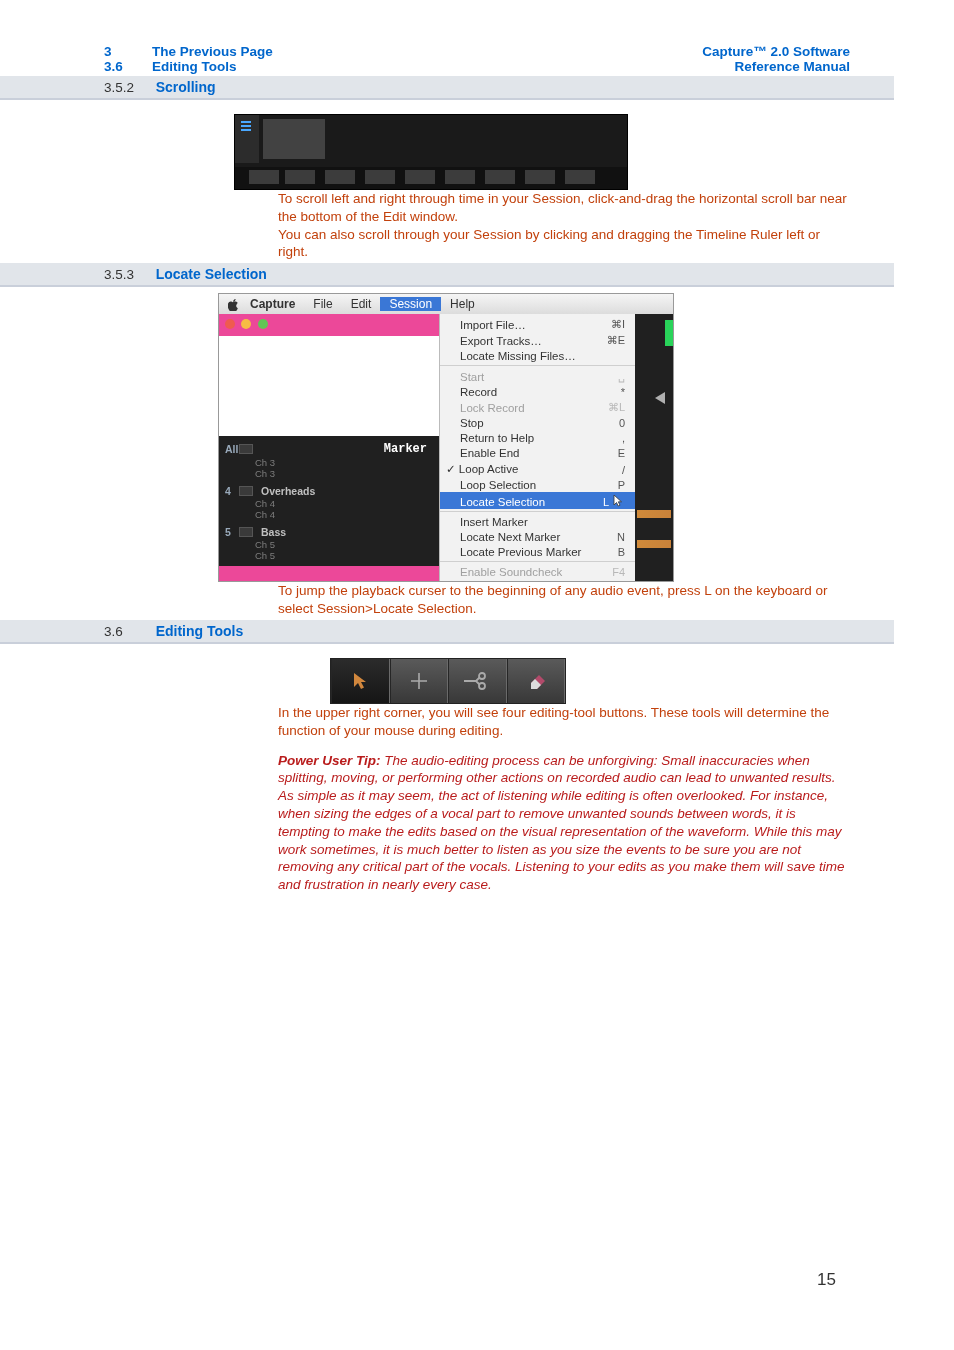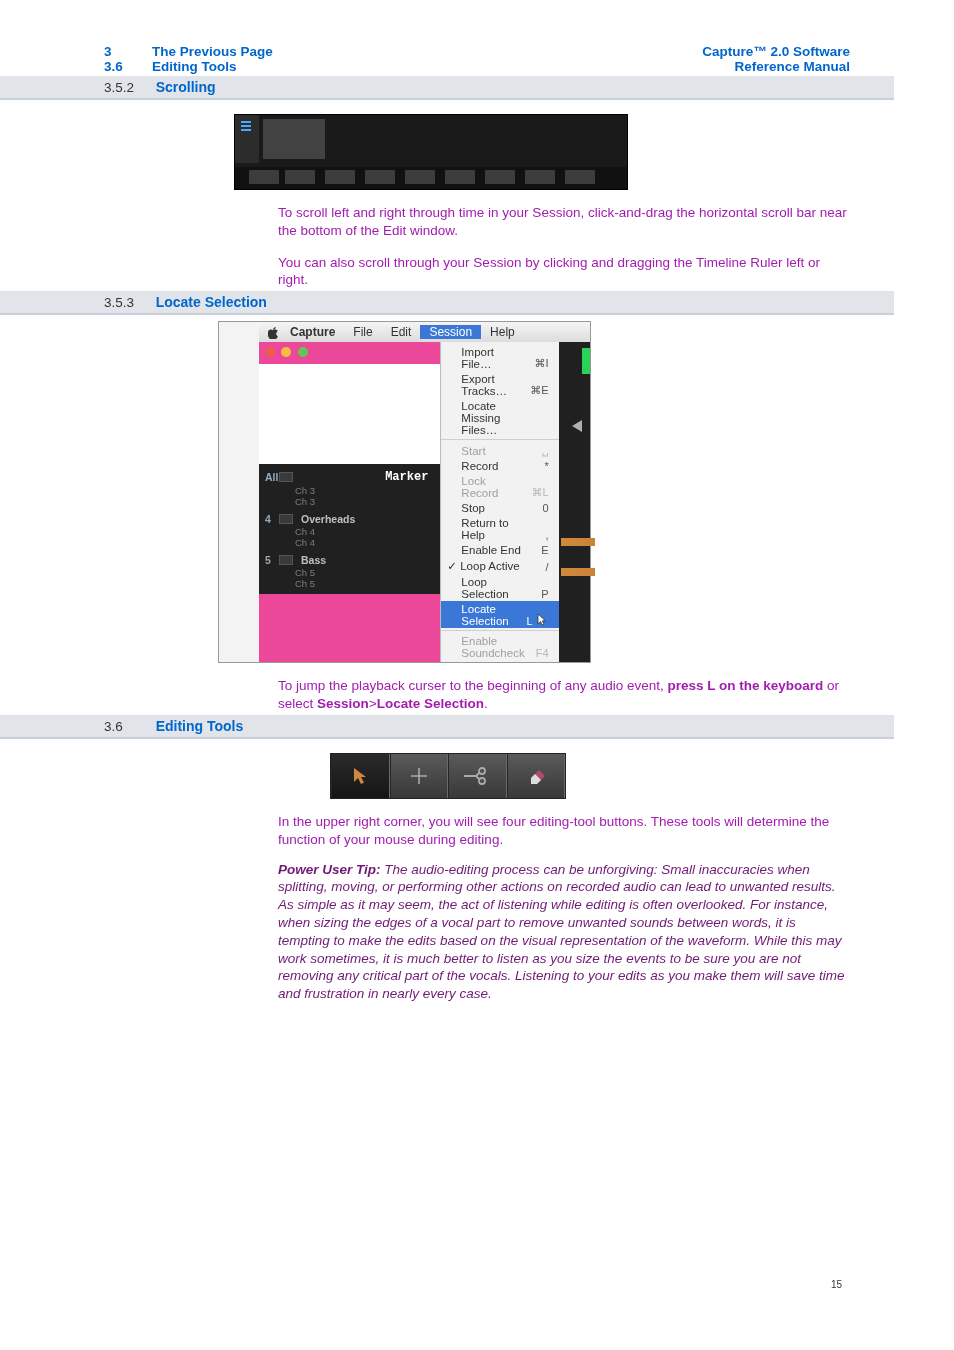--- a/index.html
+++ b/index.html
@@ -34,41 +34,40 @@
     margin-top: 2px;
     margin-right: 60px;
     margin-left: 0;
   }
   .section-header .num { display: inline-block; width: 48px; color: #333; font-size: 13.5px; }
   .section-header .title { color: #0066cc; font-weight: bold; font-size: 14px; }
 
   .body-block {
     margin-left: 278px;
     margin-right: 104px;
-    margin-top: 14px;
     font-size: 13.5px;
     line-height: 1.32;
-    color: #a21caf;
+    color: #c2410c;
   }
 
   
   .scroll-shot {
     width: 394px; height: 76px; margin: 14px auto 0 234px;
     background: #1a1a1a; border: 1px solid #000;
     position: relative;
   }
   .scroll-shot .topbar { position:absolute; top:0; left:0; width:24px; height:48px; background:#2c2c2c; }
   .scroll-shot .hamb { position:absolute; top:6px; left:6px; width:10px; height:10px; }
   .scroll-shot .hamb div { width:10px; height:2px; background:#4aa8ff; margin-bottom:2px; }
   .scroll-shot .lightarea { position:absolute; top:4px; left:28px; width:62px; height:40px; background:#424242; }
   .scroll-shot .track { position:absolute; top:52px; left:0; width:100%; height:22px; background:#111; }
   .scroll-shot .seg { position:absolute; top:55px; height:14px; background:#3c3c3c; }
 
   
-  .menu-shot { width: 373px; margin:6px 0 0 218px; border:1px solid #999; font-size:12px; background:#f3f3f3;padding-left:40px;}
+  .menu-shot { width: 456px; margin:6px 0 0 218px; border:1px solid #999; font-size:12px; background:#f3f3f3;}
   .menubar { height:20px; background:linear-gradient(#f5f5f5,#dcdcdc); display:flex; align-items:center; }
   .menubar .apple { width:22px; text-align:center; }
   .menubar .apple svg { vertical-align:middle; }
   .menubar span { padding: 0 9px; color:#333; }
   .menubar .sel { background:#3a77d6; color:#fff; }
   .below { display:flex; }
   .leftpane { width:220px; background:#ec4899; }
   .traffic { padding:4px 6px; }
   .traffic span { display:inline-block; width:10px; height:10px; border-radius:50%; margin-right:3px; }
   .rlight { background:#ef5b4f; } .ylight { background:#f7bd45; } .glight { background:#62c655; }
@@ -101,26 +100,26 @@
   .sidecol .wave { width:34px; height:8px; margin:6px 2px; background:linear-gradient(90deg,#d08a3a,#c9823a); }
 
   
   .tools-shot { width:236px; height:46px; margin:14px 0 0 330px;
     background:linear-gradient(#5a5a5a,#383838); border:1px solid #222;
     display:flex; align-items:stretch; }
   .tools-shot .btn { flex:1; border-left:1px solid #262626; border-right:1px solid #6a6a6a; display:flex; align-items:center; justify-content:center; }
   .tools-shot .btn.active { background:linear-gradient(#2b2b2b,#151515); }
   .tools-shot .btn svg { }
 
-  .page-num { position:absolute; bottom:60px; right:112px; font-size:10px; color:#333; }
-
-  .tip { margin-top:12px; font-style:italic; color:#701a75; }
+  .page-num { position:absolute; bottom:60px; right:118px; font-size:17px; color:#333; }
+
+  .tip { margin-top:12px; font-style:italic; color:#b91c1c; }
   .tip .bold { font-weight:bold; font-style:italic; }
 
-  .body-block b { font-weight:bold; }
+  .body-block b { font-weight:normal; }
 
 </style>
 </head>
 <body>
 
 <div class="header">
   <div class="header-left">
     <div class="row">
       <span class="num">3</span>
       <span class="txt">The Previous Page</span>
@@ -265,20 +264,34 @@
               <span class="sc">P</span>
             </div>
           <div class="dd-item hl">
               <span class="lbl">Locate Selection</span>
               <span class="sc">L</span>
             <svg class="cursor" width="12" height="14" viewBox="0 0 12 14">
                 <path fill="#fff" stroke="#333" stroke-width="0.8" d="M1 1 L1 11 L3.5 8.5 L5.2 12 L7 11.2 L5.3 7.8 L8.5 7.8 Z"></path>
               </svg>
           </div>
         </div>
+        <div class="dd-group">
+          <div class="dd-item">
+              <span class="lbl">Insert Marker</span>
+              <span class="sc"></span>
+            </div>
+          <div class="dd-item">
+              <span class="lbl">Locate Next Marker</span>
+              <span class="sc">N</span>
+            </div>
+          <div class="dd-item">
+              <span class="lbl">Locate Previous Marker</span>
+              <span class="sc">B</span>
+            </div>
+        </div>
         <div class="dd-group" style="border-bottom:none;">
           <div class="dd-item disabled">
               <span class="lbl">Enable Soundcheck</span>
               <span class="sc">F4</span>
             </div>
         </div>
       </div>
     </div>
     <div class="sidecol">
       <div class="greenbox"></div>

